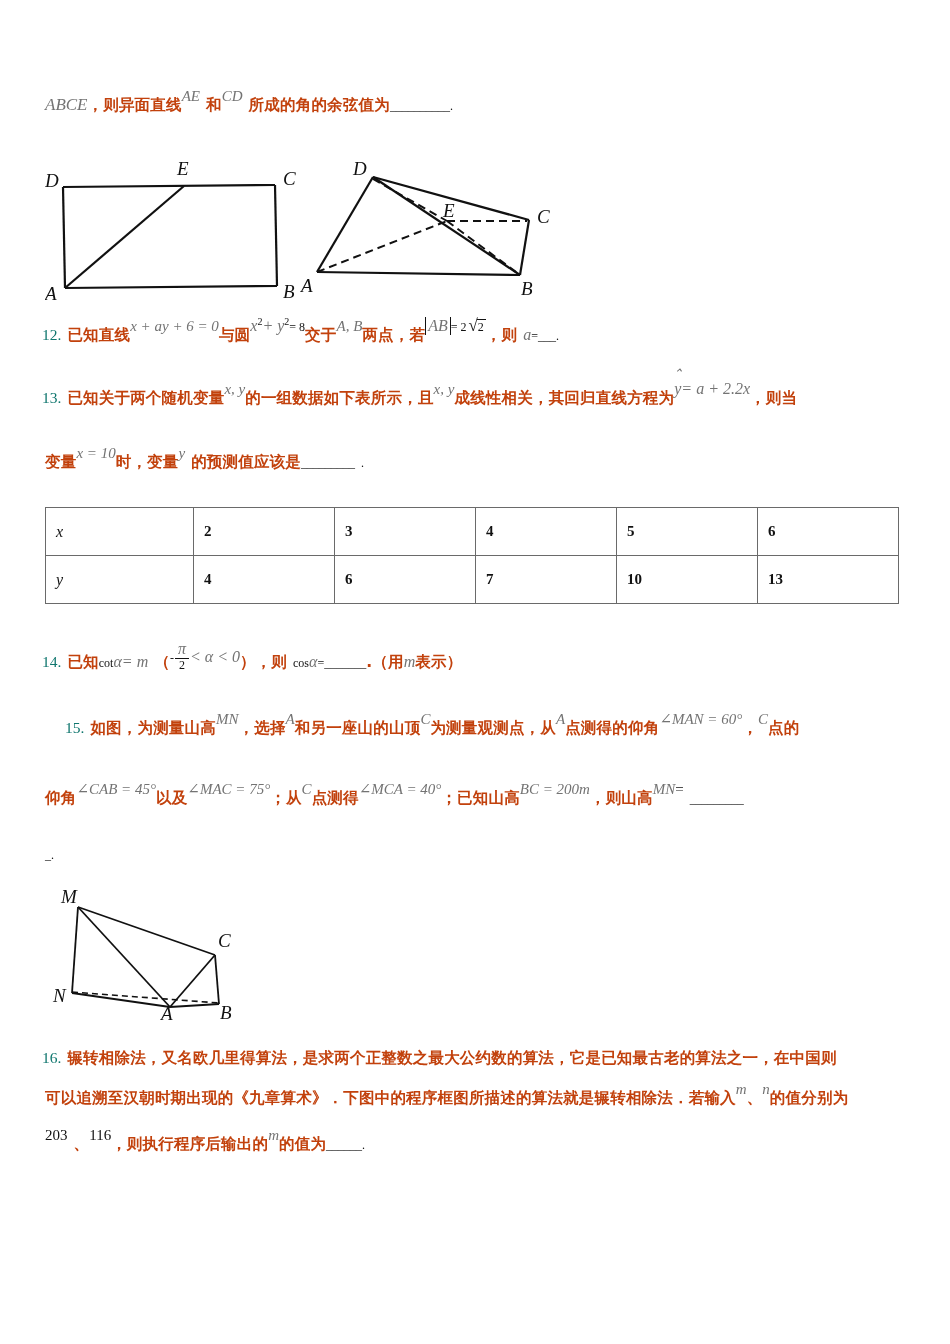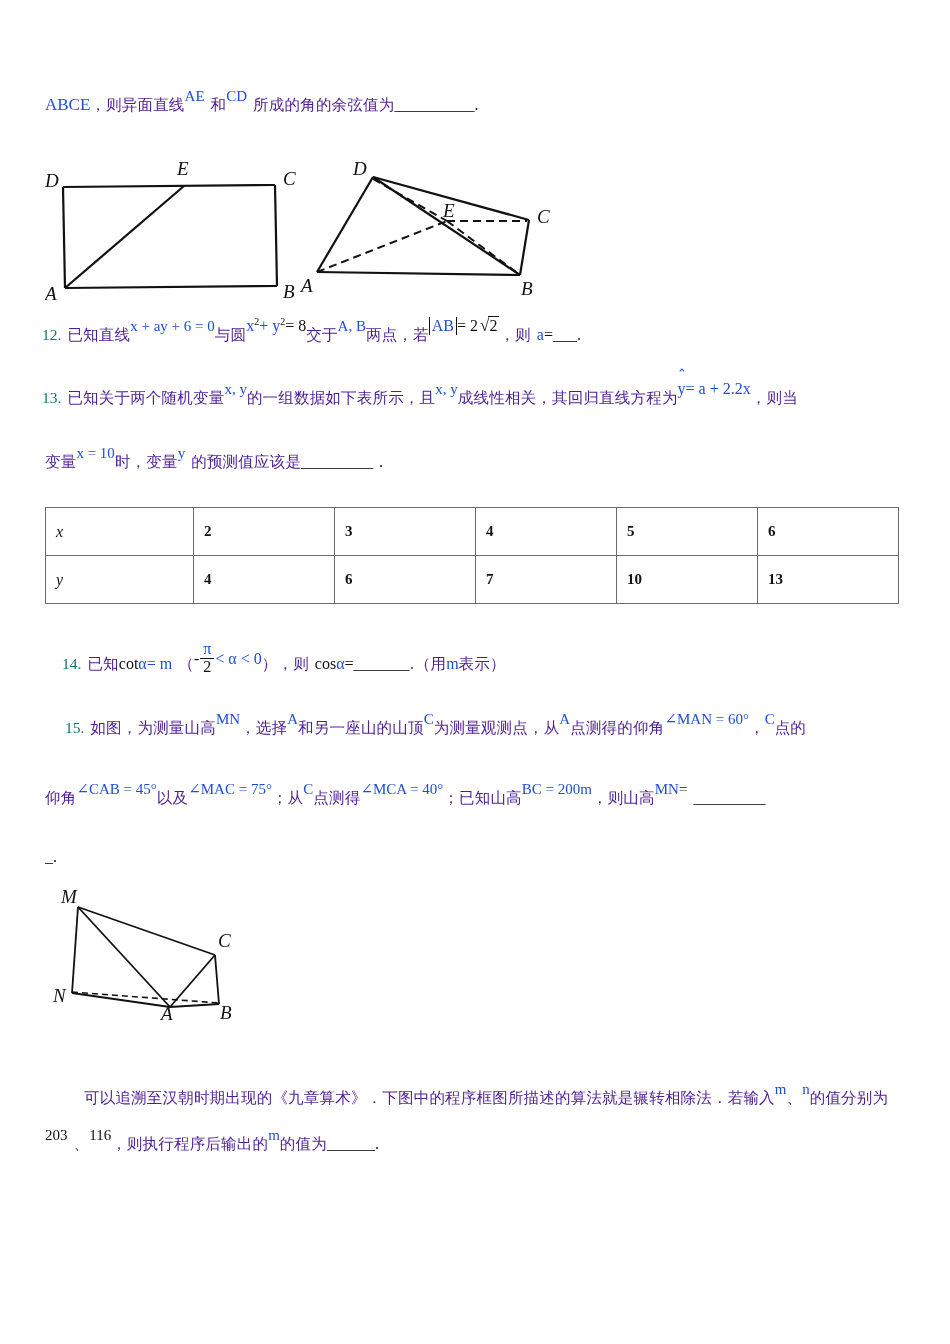--- a/index.html
+++ b/index.html
@@ -20,37 +20,38 @@
     width: 950px;
     height: 1344px;
     box-sizing: border-box;
   }
   .blk { position: absolute; }
 
   
   .cn {
     font-family: "DejaVu Sans", "Liberation Sans", sans-serif;
     font-size: 15.5px;
-    font-weight: 400;
+    font-weight: 700;
     letter-spacing: 0.2px;
-    color: #4c1d95;
+    color: #c2410c;
   }
   .num {
     font-family: "Liberation Serif", serif;
     font-size: 15.5px;
     color: #0f766e;
   }
   .mi {
     font-family: "Liberation Serif", "DejaVu Serif", serif;
+    font-style: italic;
     font-size: 16px;
-    color: #1d4ed8;
+    color: #737373;
   }
   .mu {
     font-family: "Liberation Serif", "DejaVu Serif", serif;
-    font-size: 16px;
+    font-size: 12px;
     color: #111;
   }
   .sup-math {
     position: relative;
     top: -9px;
     font-size: 15px;
   }
   .small-sup {
     font-size: 10px;
     position: relative;
@@ -274,21 +275,21 @@
           <td>4</td>
           <td>6</td>
           <td>7</td>
           <td>10</td>
           <td>13</td>
         </tr>
       </tbody>
     </table>
   </div>
 
-  <div class="blk" style="left:42px; top:648px;margin-left:20px;">
+  <div class="blk" style="left:42px; top:648px;">
     <div class="line">
       <span class="num">14.</span>
       <span class="gap"></span>
       <span class="cn">已知</span>
       <span class="mu">cot</span>
       <span class="mi">α</span>
       <span class="mi">= m</span>
       <span class="gap"></span>
       <span class="cn">（</span>
       <span class="sup-math" style="top:-5px;">
@@ -369,22 +370,29 @@
         <path d="M24,107 L171,118"></path>
       </g>
       <text x="13" y="18" font-size="16">M</text>
       <text x="5" y="117" font-size="16">N</text>
       <text x="170" y="62" font-size="16">C</text>
       <text x="113" y="135" font-size="16">A</text>
       <text x="172" y="134" font-size="16">B</text>
     </svg>
   </div>
 
-
-  <div class="blk" style="left:45px; top:1088px;margin-left:39px;">
+  <div class="blk" style="left:42px; top:1048px;">
+    <div class="line">
+      <span class="num">16.</span>
+      <span class="gap"></span>
+      <span class="cn">辗转相除法，又名欧几里得算法，是求两个正整数之最大公约数的算法，它是已知最古老的算法之一，在中国则</span>
+    </div>
+  </div>
+
+  <div class="blk" style="left:45px; top:1088px;">
     <div class="line">
       <span class="cn">可以追溯至汉朝时期出现的《九章算术》．下图中的程序框图所描述的算法就是辗转相除法．若输入</span>
       <span class="mi sup-math">m</span>
       <span class="cn">、</span>
       <span class="mi sup-math">n</span>
       <span class="cn">的值分别为</span>
     </div>
   </div>
 
   <div class="blk" style="left:45px; top:1134px;">

